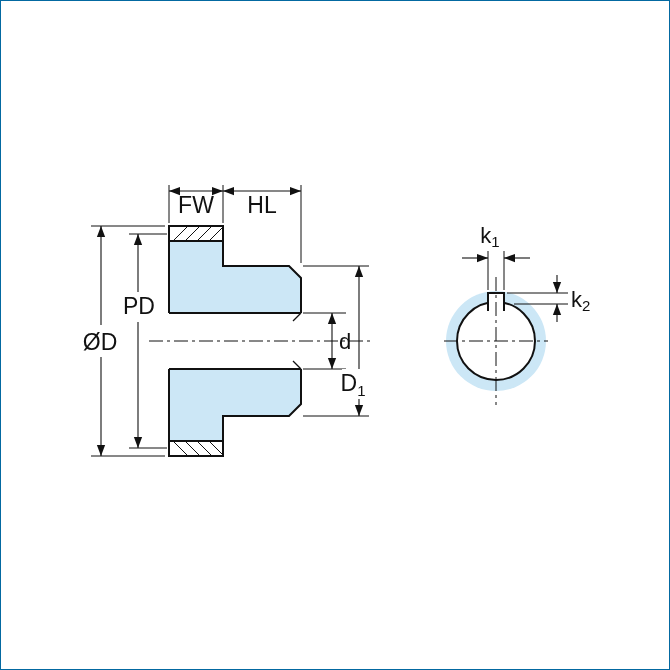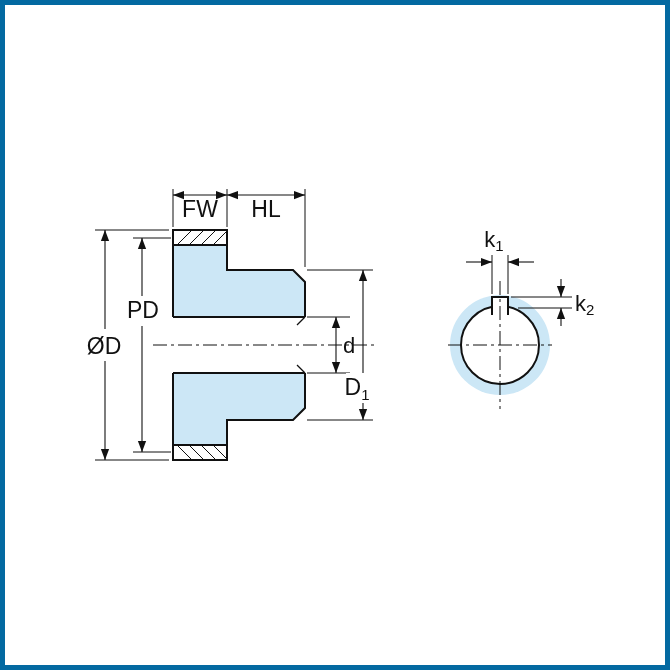--- a/index.html
+++ b/index.html
@@ -1,18 +1,18 @@
 <!DOCTYPE html>
 <html><head>
 <meta charset="utf-8">
 <style>
   html,body{margin:0;padding:0;background:#ffffff;}
   .canvas{
     width:670px;height:670px;position:relative;background:#ffffff;
-    border:5px solid #0369a1;box-sizing:border-box;
+    border:1px solid #0369a1;box-sizing:border-box;
     font-family:"Liberation Sans","DejaVu Sans",sans-serif;
   }
   svg{display:block;}
   .outline{fill:none;stroke:#111111;stroke-width:2;stroke-linejoin:miter;}
   .thin{fill:none;stroke:#111111;stroke-width:1.2;}
   .dim{fill:none;stroke:#111111;stroke-width:1.1;}
   .ext{fill:none;stroke:#111111;stroke-width:1;}
   .centerline{fill:none;stroke:#111111;stroke-width:1;stroke-dasharray:14 4 3 4;}
   .hatch{stroke:#111111;stroke-width:1;fill:none;}
   .label{font-family:"Liberation Sans","DejaVu Sans",sans-serif;font-size:23px;fill:#111111;}

